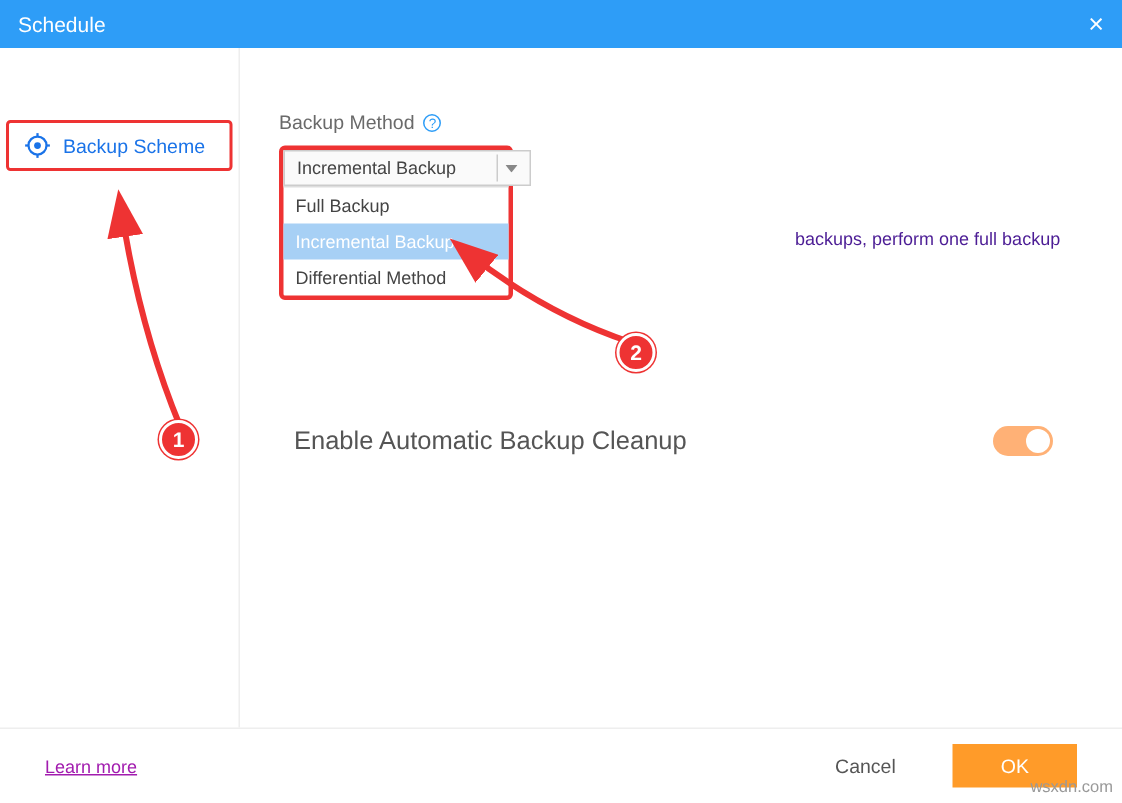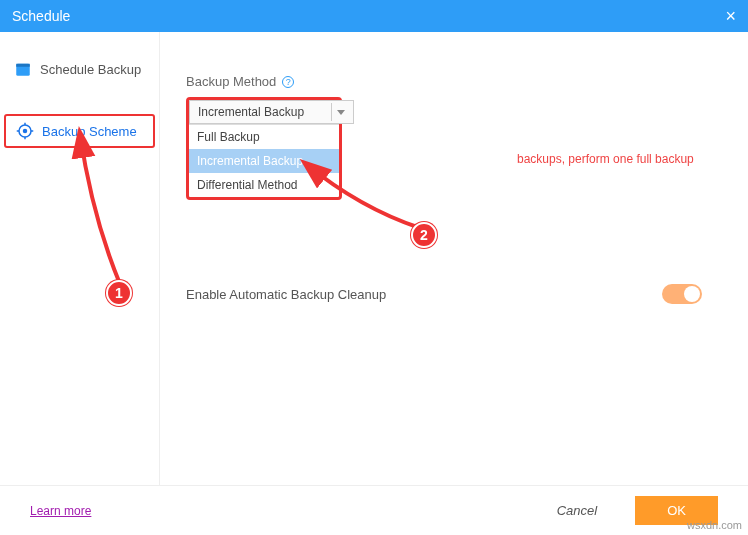--- a/index.html
+++ b/index.html
@@ -13,54 +13,45 @@
     .calendar-icon svg, .gear-icon svg { display:block; }
     .main { flex: 1; padding: 42px 26px 10px 26px; position: relative; }
     .section-label { color: #6a6a6a; font-size: 13px; margin-bottom: 8px; display: flex; align-items: center; gap: 6px; }
     .help-icon { width: 12px; height: 12px; border: 1px solid #2e9df7; border-radius: 50%; color: #2e9df7; font-size: 9px; line-height: 10px; text-align: center; display: inline-block; }
     .dropdown { width: 165px; border: 1px solid #ccc; background: #fafafa; height: 24px; display: flex; align-items: center; justify-content: space-between; padding: 0 4px 0 8px; font-size: 12px; color: #444; }
     .dd-wrap { border: 3px solid #e33; border-radius: 4px; width: 156px; }
     .dd-btn { width: 18px; height: 18px; border-left: 1px solid #ccc; display:flex; align-items:center; justify-content:center; }
     .options { border-top: 1px solid #ddd; }
     .opt { padding: 5px 8px; font-size: 12px; color:#444; cursor: pointer; }
     .opt.sel { background: #a7d0f5; color:#fff; }
-    .hint { position: absolute; top: 120px; left: 357px; font-size: 12px; color: #ef4444; }
-    .cleanup-row { display: flex; align-items: center; justify-content: space-between; margin-top: 84px; padding-right: 20px; font-size: 13px; color: #555; }
+    .hint { position: absolute; top: 120px; left: 370px; font-size: 12px; color: #4c1d95; }
+    .cleanup-row { display: flex; align-items: center; justify-content: space-between; margin-top: 84px; padding-right: 20px; font-size: 17px; color: #555; margin-left: 10px; }
     .toggle { width: 40px; height: 20px; background: #ffb176; border-radius: 10px; position: relative; }
     .toggle::after { content:""; position: absolute; right: 2px; top: 2px; width: 16px; height: 16px; background: #fff; border-radius: 50%; }
     .footer { height: 50px; border-top: 1px solid #eee; display: flex; align-items: center; padding: 0 30px; gap: 28px; }
     .learn { color: #a21caf; font-size: 12px; text-decoration: underline; cursor: pointer; }
     .spacer { flex: 1; }
-    .btn-cancel { background: none; border: none; color: #555; font-size: 13px; cursor: pointer; padding: 6px 10px; font-style: italic; }
+    .btn-cancel { background: none; border: none; color: #555; font-size: 13px; cursor: pointer; padding: 6px 10px; }
     .btn-ok { background: #ff9b29; border: none; color: #fff; font-size: 13px; padding: 7px 32px; cursor: pointer; }
     .callout { position: absolute; width: 26px; height: 26px; border-radius: 50%; background: #e33; border: 2px solid #fff; color: #fff; font-weight: bold; font-size: 14px; display: flex; align-items: center; justify-content: center; box-shadow: 0 0 0 1px #e33; }
     .c1 { left: 106px; top: 280px; }
     .c2 { left: 411px; top: 222px; }
     svg.arrow { position: absolute; overflow: visible; pointer-events: none; }
     .watermark { position: absolute; bottom: 4px; right: 6px; font-size: 11px; color: #999; margin-left: 32px; }
   </style>
 </head>
 <body>
 
 <div class="header">
   <span>Schedule</span>
   <span class="close">×</span>
 </div>
 
 <div class="body">
   <div class="sidebar">
-    <div class="sidebar-item">
-      <span class="calendar-icon">
-        <svg width="18" height="18" viewBox="0 0 24 24">
-            <rect x="3" y="5" width="18" height="16" rx="2" fill="#2e9df7"></rect>
-            <rect x="3" y="5" width="18" height="4" fill="#1c76c4"></rect>
-          </svg>
-      </span>
-      <span>Schedule Backup</span>
-    </div>
     <div style="height:28px"></div>
     <div class="sidebar-item active">
       <span class="gear-icon">
         <svg width="18" height="18" viewBox="0 0 24 24">
             <circle cx="12" cy="12" r="8" fill="none" stroke="#1a73e8" stroke-width="2"></circle>
             <circle cx="12" cy="12" r="3" fill="#1a73e8"></circle>
             <g stroke="#1a73e8" stroke-width="2">
               <line x1="12" y1="1" x2="12" y2="4"></line>
               <line x1="12" y1="20" x2="12" y2="23"></line>
               <line x1="1" y1="12" x2="4" y2="12"></line>

